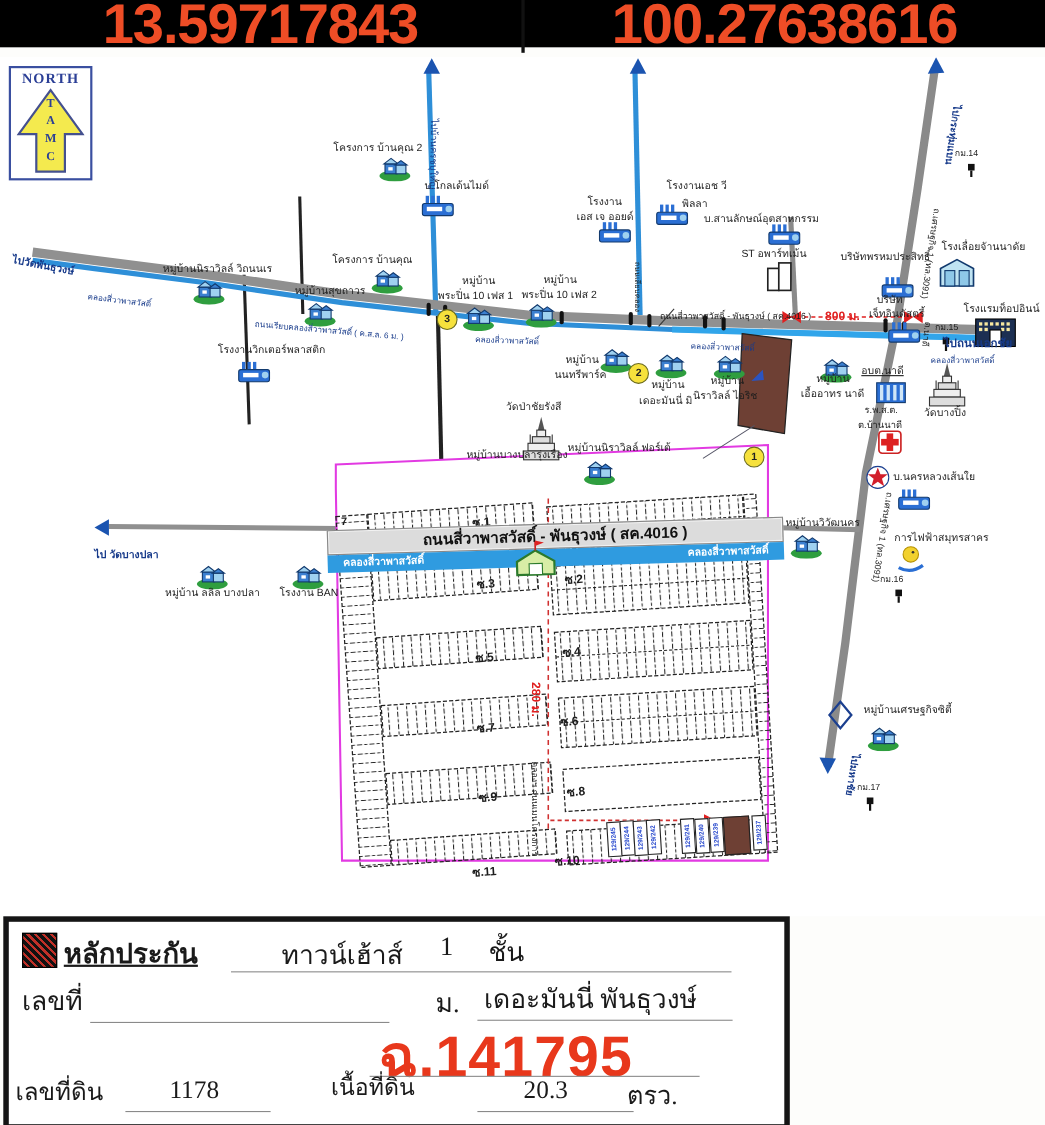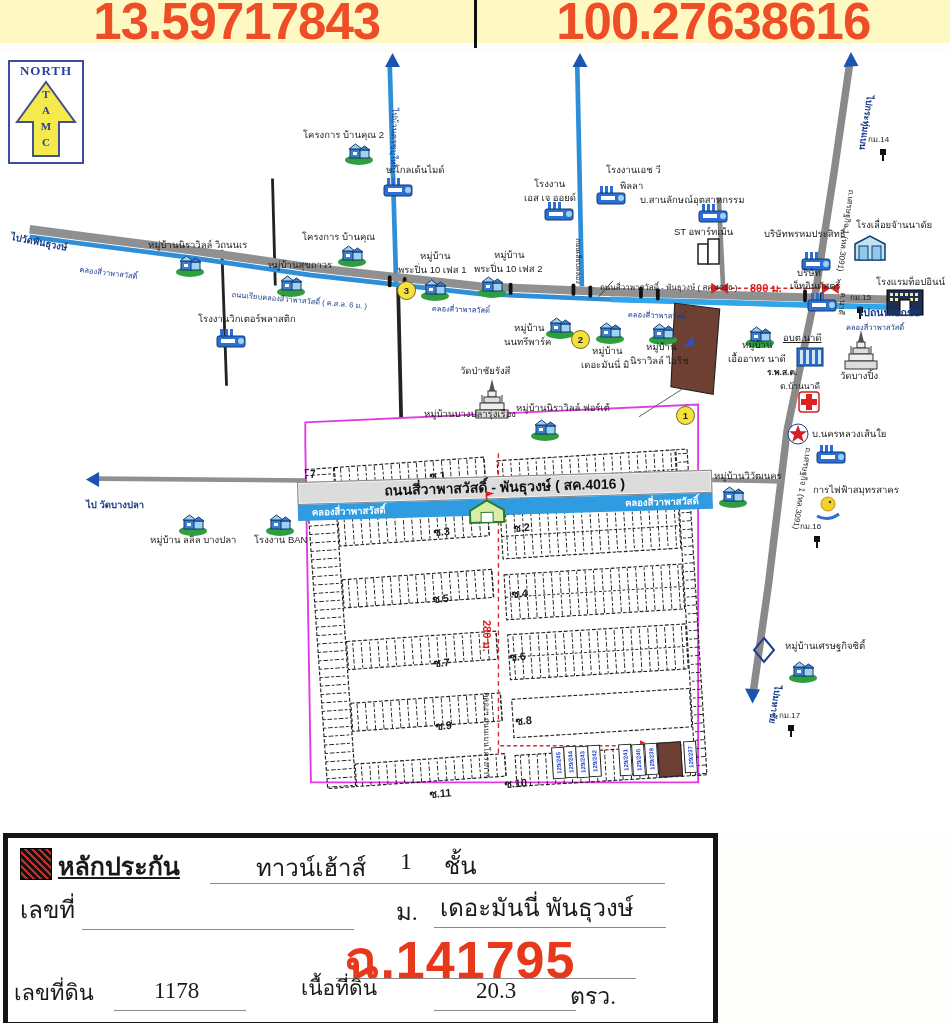--- a/index.html
+++ b/index.html
@@ -1,19 +1,19 @@
 <!DOCTYPE html>
 <html><head>
 <meta charset="utf-8">
 <style>
   html,body{margin:0;padding:0;background:#fff;}
   .stage{position:relative;width:950px;height:1023px;background:#fdfdfb;overflow:hidden;
          font-family:"Liberation Sans",sans-serif;}
   
-  .coordbar{position:absolute;left:0;top:0;width:950px;height:43px;background:#fef9c3;
+  .coordbar{position:absolute;left:0;top:0;width:950px;height:43px;background:#000000;
             display:flex;align-items:center;}
   .coordbar .num{flex:1;text-align:center;font-size:51px;font-weight:bold;color:#ee4d26;
                  letter-spacing:-1px;line-height:52px;}
   .coordbar .sep{width:3px;height:52px;background:#111;}
   
   .map{position:absolute;left:0;top:52px;width:950px;height:781px;background:#fff;}
   .map svg.bg{position:absolute;left:0;top:0;}
   .mlbl{position:absolute;font-size:9.5px;color:#1d1d1d;white-space:nowrap;line-height:1.05;
         transform-origin:0 0;z-index:5;}
   .mlbl.b{font-weight:bold;}
@@ -224,21 +224,21 @@
       <div class="mlbl" style="left: 198px; top: 262px;">โรงงานวิกเตอร์พลาสติก</div>
       <div class="mlbl" style="left: 514px; top: 271px;">หมู่บ้าน</div>
       <div class="mlbl" style="left: 504px; top: 285px;">นนทรีพาร์ค</div>
       <div class="mlbl" style="left: 592px; top: 294px;">หมู่บ้าน</div>
       <div class="mlbl" style="left: 581px; top: 308px;">เดอะมันนี่ มิ</div>
       <div class="mlbl" style="left: 646px; top: 290px;">หมู่บ้าน</div>
       <div class="mlbl" style="left: 630px; top: 304px;">นิราวิลล์ ไอริช</div>
       <div class="mlbl" style="left: 742px; top: 288px;">หมู่บ้าน</div>
       <div class="mlbl" style="left: 728px; top: 302px;">เอื้ออาทร นาดี</div>
       <div class="mlbl" style="left: 783px; top: 281px; text-decoration: underline;">อบต.นาดี</div>
-      <div class="mlbl" style="left: 767px; top: 316px; font-size: 8.5px; font-weight: bold;">ร.พ.ส.ต.</div>
+      <div class="mlbl" style="left: 786px; top: 316px; font-size: 8.5px;">ร.พ.ส.ต.</div>
       <div class="mlbl" style="left: 780px; top: 330px; font-size: 8.5px;">ต.บ้านนาดี</div>
       <div class="mlbl" style="left: 840px; top: 319px;">วัดบางปิ้ง</div>
       <div class="mlbl" style="left: 812px; top: 377px;">บ.นครหลวงเส้นใย</div>
       <div class="mlbl" style="left: 460px; top: 314px;">วัดป่าชัยรังสี</div>
       <div class="mlbl" style="left: 424px; top: 357px;">หมู่บ้านบางปลารุ่งเรือง</div>
       <div class="mlbl" style="left: 516px; top: 351px;">หมู่บ้านนิราวิลล์ ฟอร์เต้</div>
       <div class="mlbl" style="left: 714px; top: 419px;">หมู่บ้านวิวัฒนคร</div>
       <div class="mlbl" style="left: 813px; top: 433px;">การไฟฟ้าสมุทรสาคร</div>
       <div class="mlbl" style="left: 785px; top: 589px;">หมู่บ้านเศรษฐกิจซิตี้</div>
       <div class="mlbl navy b" style="left: 86px; top: 448px; font-size: 9.5px;">ไป วัดบางปลา</div>

